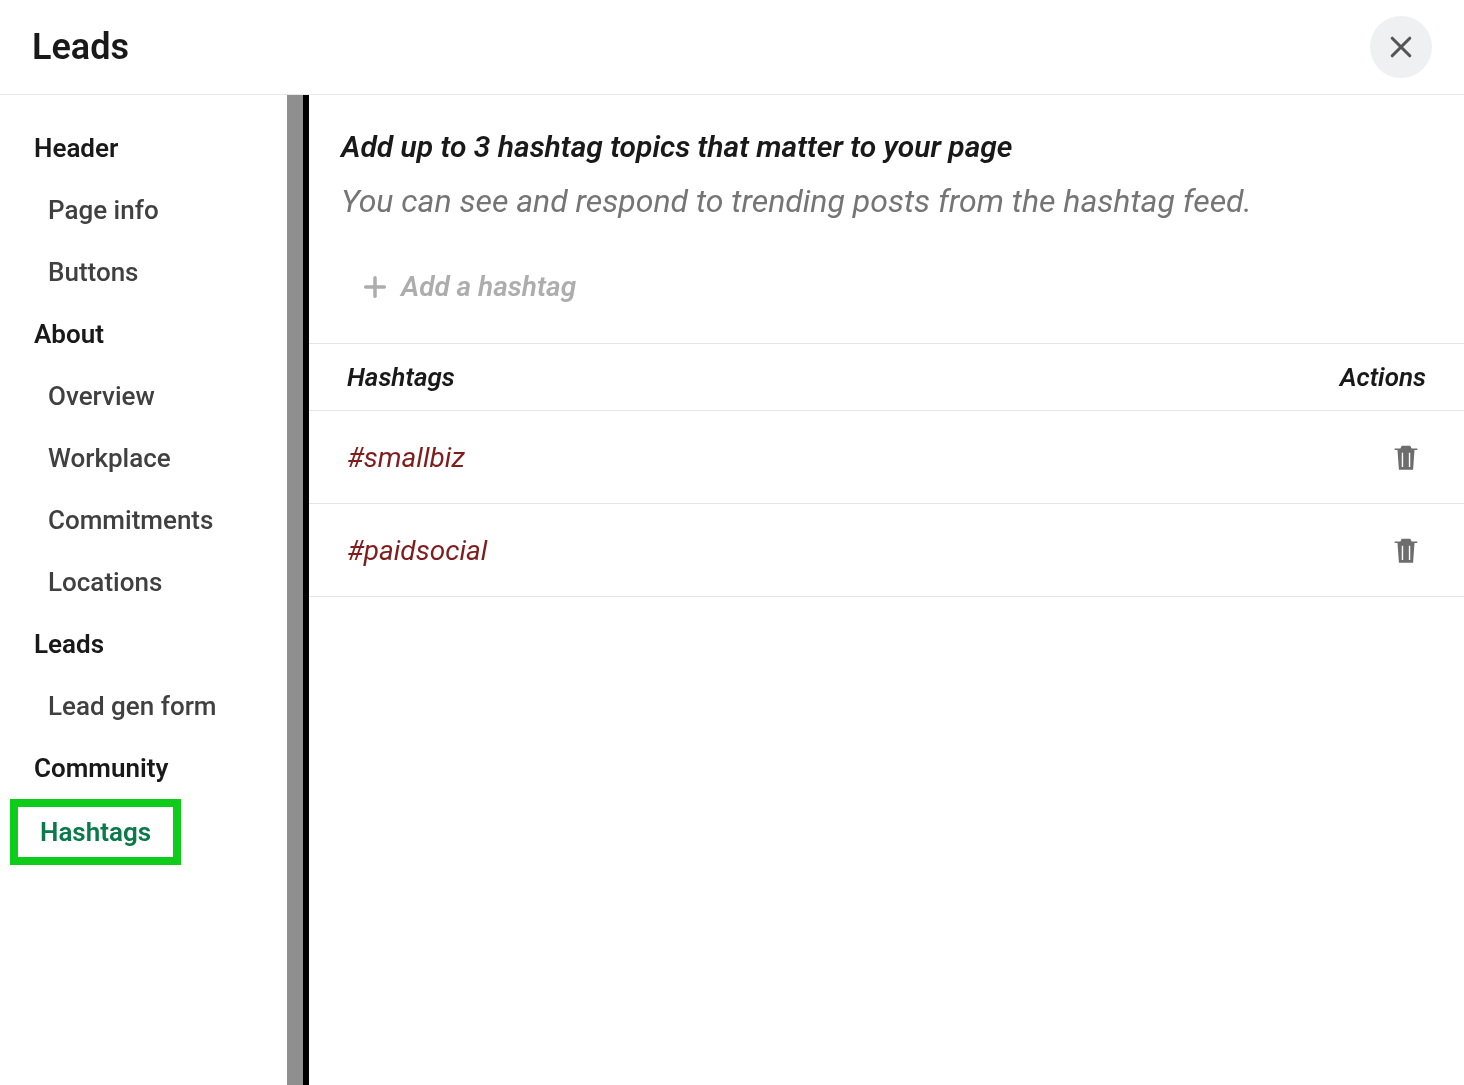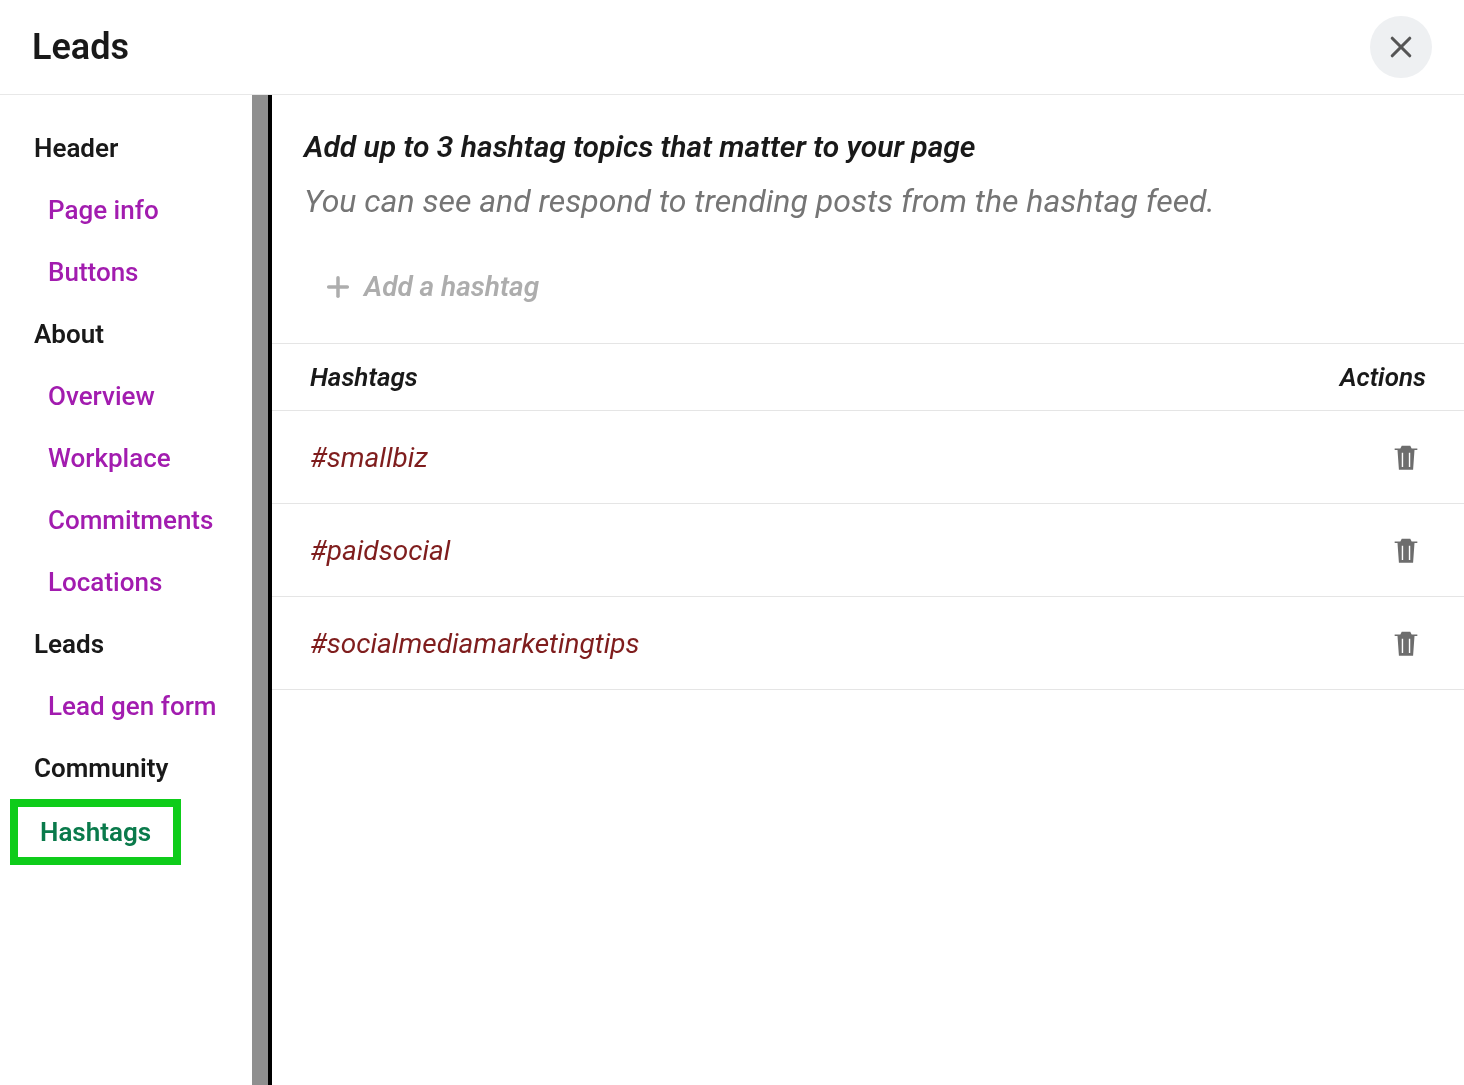--- a/index.html
+++ b/index.html
@@ -36,22 +36,22 @@
       cursor: pointer;
     }
     .close-btn svg { width: 30px; height: 30px; }
     .content-wrap {
       display: flex;
       flex: 1;
       overflow: hidden;
     }
     .sidebar-scroll {
       position: relative;
-      width: 272px;
-      border-right: 4px solid #000000;
+      width: 309px;
+      border-right: 6px solid #000000;
       padding-top: 22px;
       padding-bottom: 36px;
       overflow-y: auto;
     }
     .scrollbar-track {
       position: absolute;
       right: 0;
       top: 0;
       bottom: 0;
       width: 16px;
@@ -69,21 +69,21 @@
     .section-header {
       padding: 16px 34px;
       font-size: 26px;
       font-weight: 600;
       color: #191919;
     }
     .nav-item {
       padding: 16px 34px 16px 48px;
       font-size: 26px;
       font-weight: 500;
-      color: #a21caf;
+      color: #404040;
       cursor: pointer;
     }
     .nav-item-active {
       color: #0a7a4b;
       font-weight: 600;
     }
     .highlight-box {
       display: inline-block;
       border: 8px solid #0ecc1a;
       padding: 10px 22px;
@@ -219,22 +219,14 @@
 
     <div class="table-row">
       <span class="tag">#paidsocial</span>
       <div class="trash-btn">
         <svg viewBox="0 0 24 24" fill="#6d6d6d">
           <path d="M6 7h12l-1 14H7L6 7zm3 2v10h1V9H9zm5 0v10h1V9h-1zM9 4h6l1 2h4v1H4V6h4l1-2z"></path>
         </svg>
       </div>
     </div>
 
-    <div class="table-row">
-      <span class="tag">#socialmediamarketingtips</span>
-      <div class="trash-btn">
-        <svg viewBox="0 0 24 24" fill="#6d6d6d">
-          <path d="M6 7h12l-1 14H7L6 7zm3 2v10h1V9H9zm5 0v10h1V9h-1zM9 4h6l1 2h4v1H4V6h4l1-2z"></path>
-        </svg>
-      </div>
-    </div>
   </div>
 </div>
 
 </body></html>

